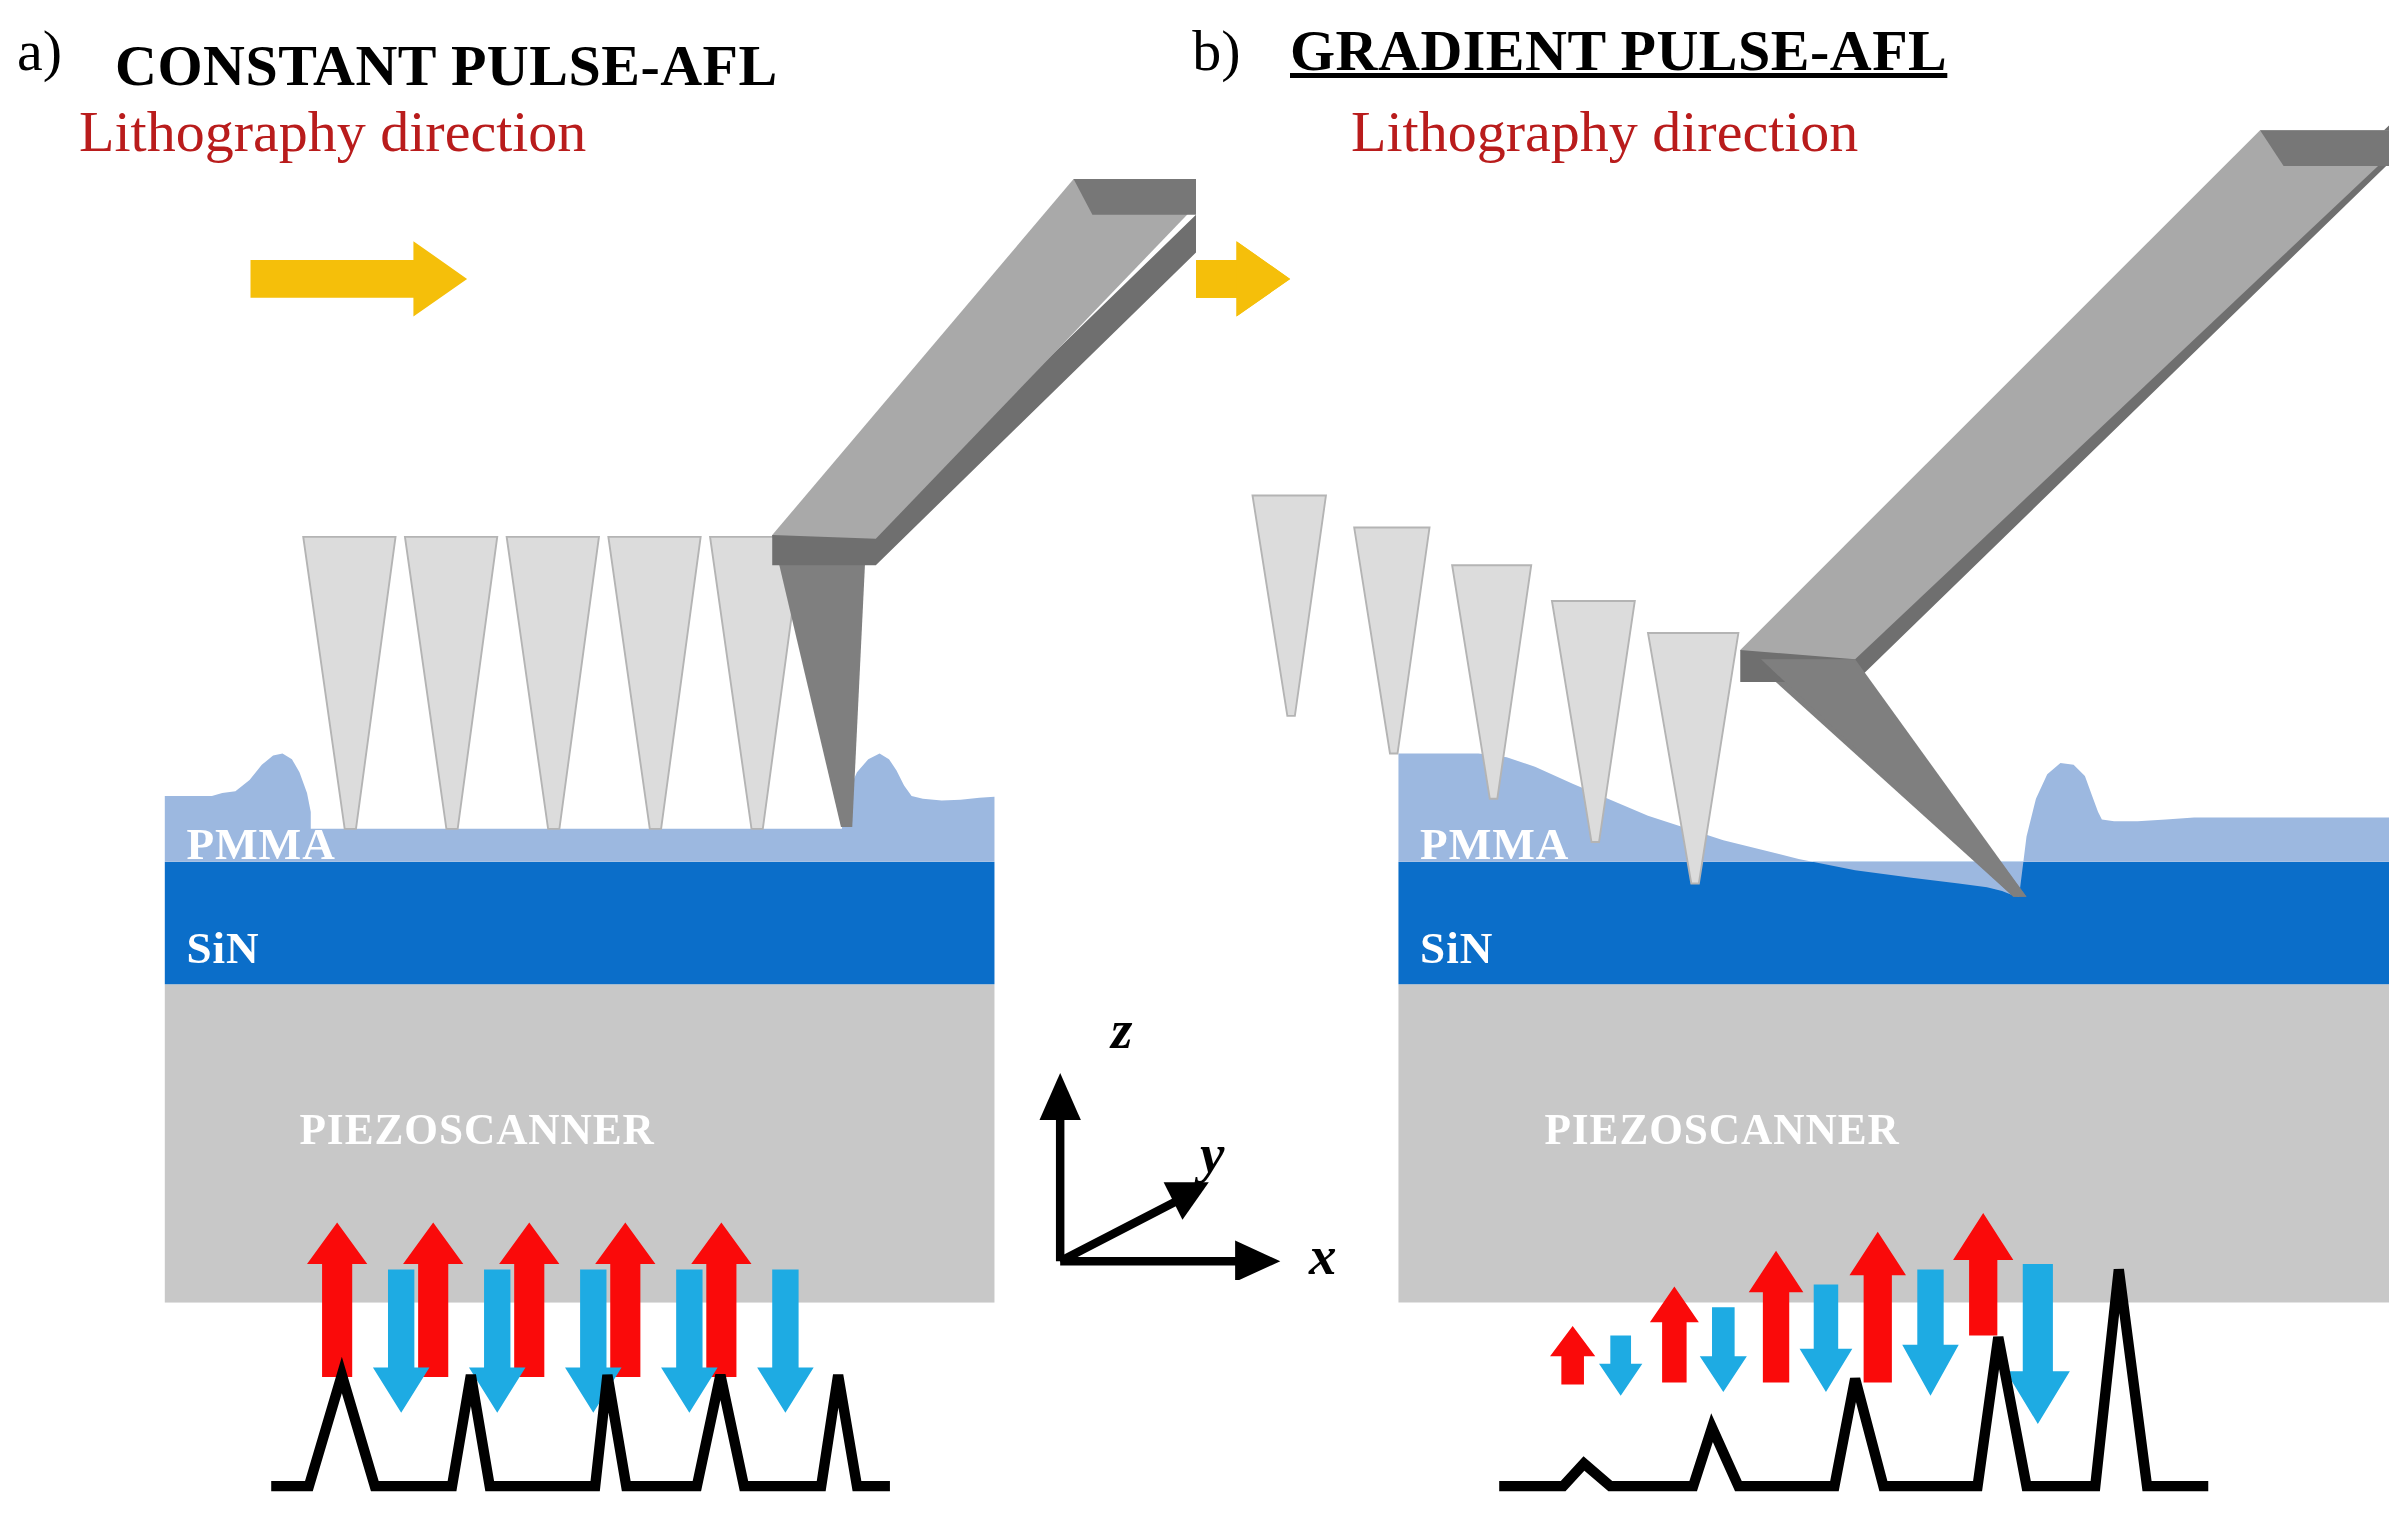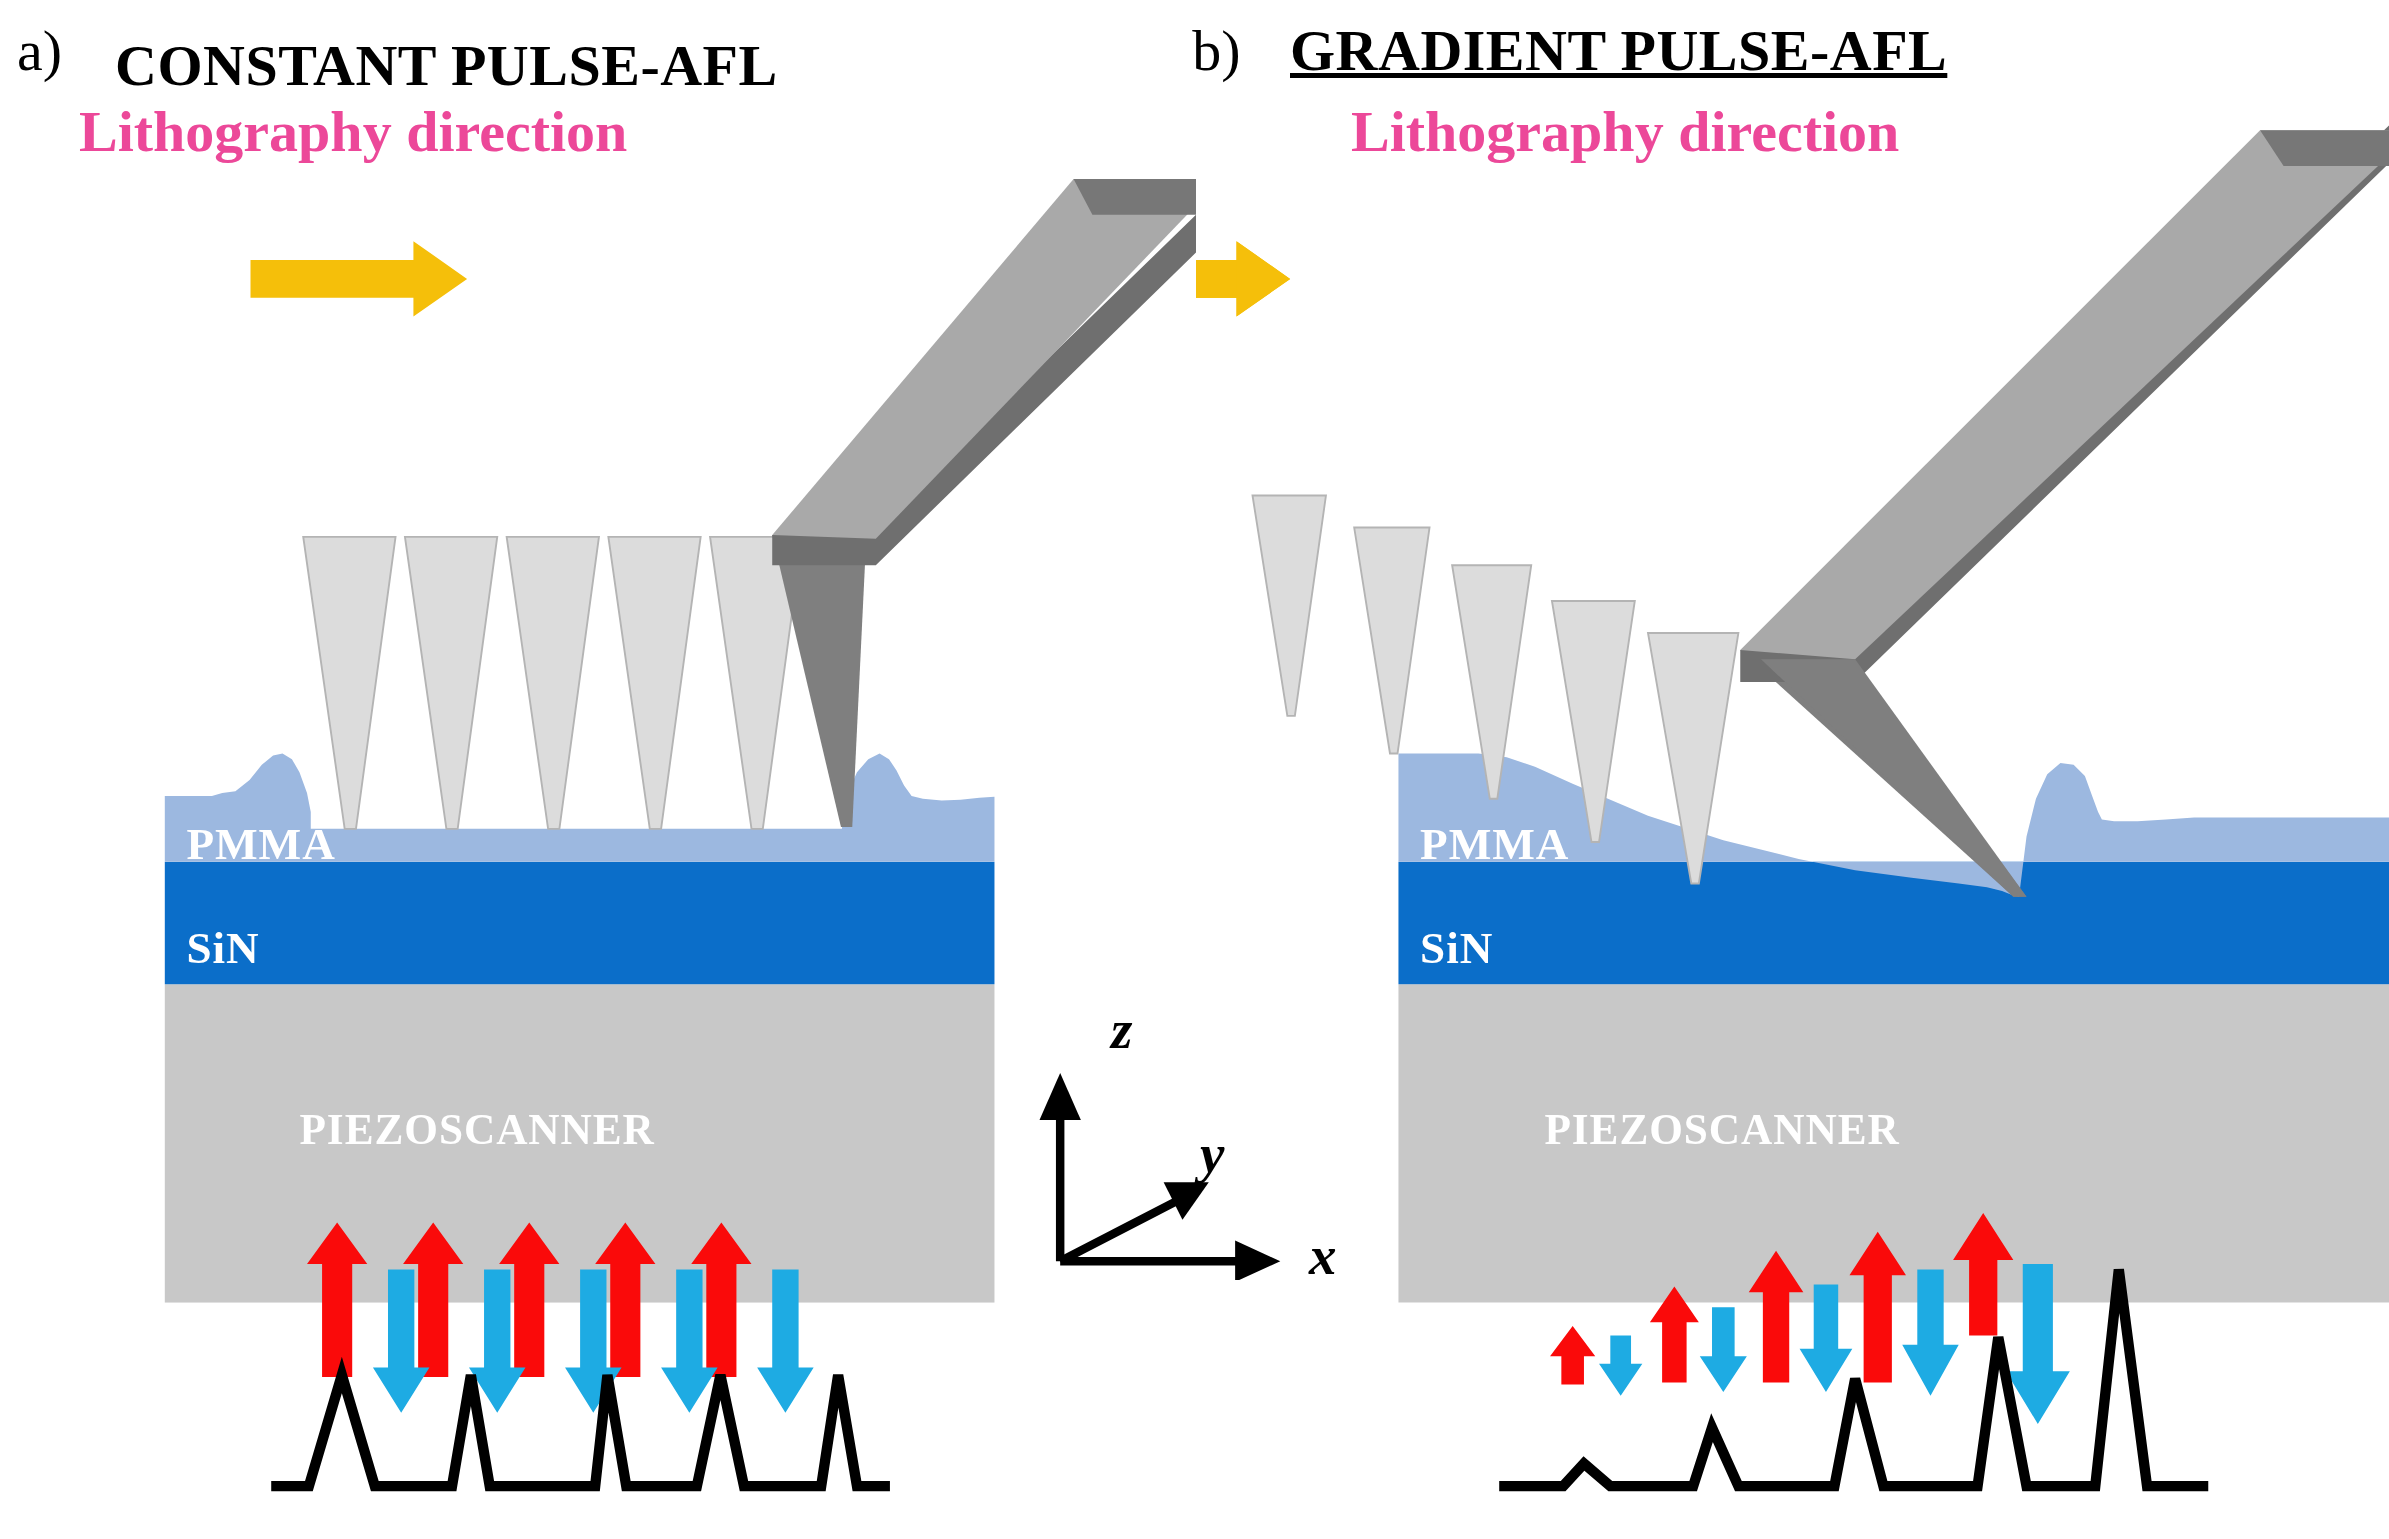--- a/index.html
+++ b/index.html
@@ -5,21 +5,21 @@
   html,body{margin:0;padding:0;background:#ffffff;}
   body{width:2390px;height:1540px;position:relative;overflow:hidden;
        font-family:"Liberation Serif",serif;}
   .panel{position:absolute;top:0;height:1540px;}
   #panel-a{left:0;width:1196px;}
   #panel-b{left:1196px;width:1194px;}
   .svg-layer{position:absolute;left:0;top:0;}
   .label-abs{position:absolute;white-space:nowrap;}
   .panel-letter{font-size:58px;color:#000;font-weight:400;}
   .panel-title{font-size:58px;color:#000;font-weight:bold;letter-spacing:0.5px;}
-  .litho{font-size:58px;color:#ec4899;font-weight:bold;}
+  .litho{font-size:58px;color:#b91c1c;font-weight:normal;}
   .axis-letter{font-size:55px;font-style:italic;font-weight:bold;color:#000;}
 </style>
 </head>
 <body>
 
 <div class="panel" id="panel-a">
 
   <div class="label-abs panel-letter" style="left:17px;top:17px;">a)</div>
   <div class="label-abs panel-title" style="left:115px;top:16px;margin-top:16px;">CONSTANT PULSE-AFL</div>
   <div class="label-abs litho" style="left:79px;top:98px;">Lithography direction</div>

